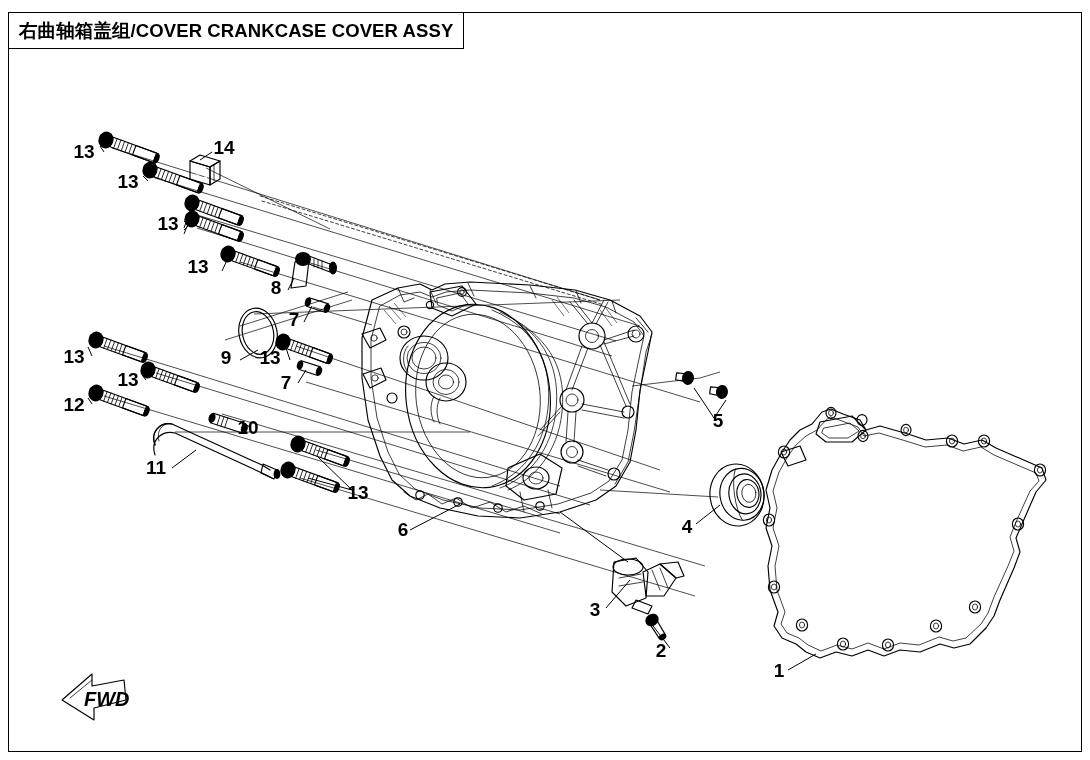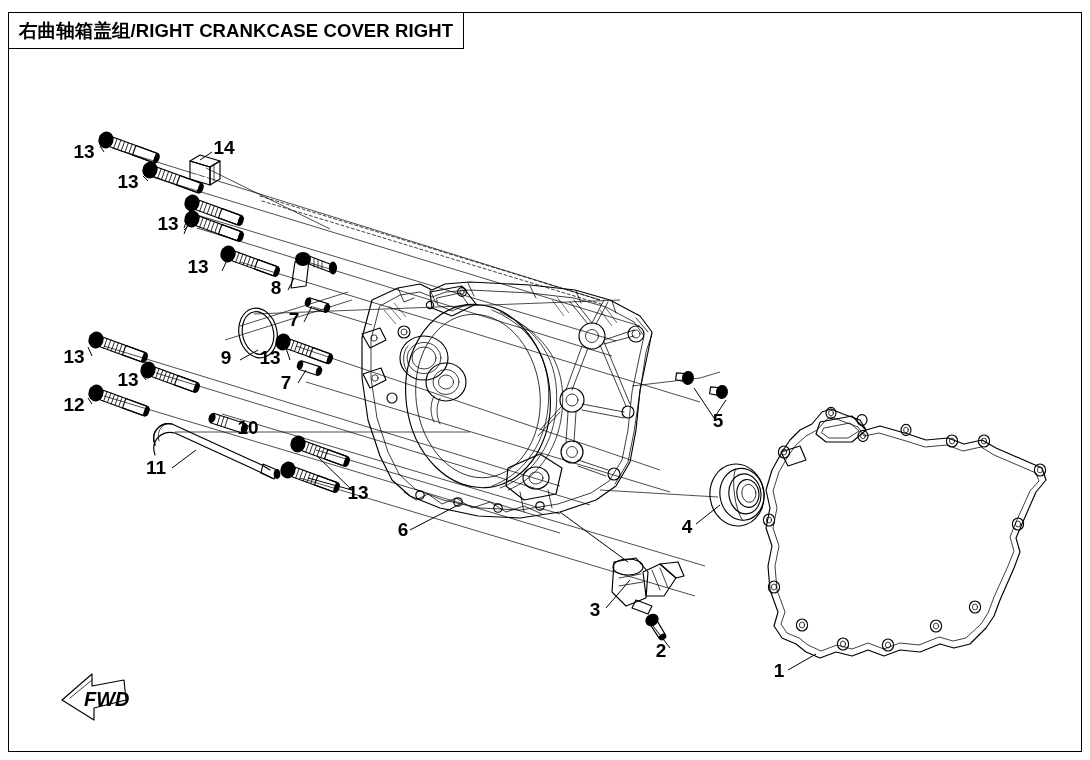--- a/index.html
+++ b/index.html
@@ -20,21 +20,21 @@
   .fillw{fill:#fff;}
 </style>
 </head>
 <body>
 
 <div id="page">
 
   <div id="frame"></div>
 
   <div id="title-box">
-    <span id="title-text">右曲轴箱盖组/RIGHT CRANKCASE COVER RIGHT</span>
+    <span id="title-text">右曲轴箱盖组/COVER CRANKCASE COVER ASSY</span>
   </div>
 
   <svg id="art" viewBox="0 0 1090 760">
 
     <defs>
 
       <g id="boltHead">
         <ellipse cx="0" cy="0" rx="7.5" ry="8.5" class="fillk"></ellipse>
         <ellipse cx="2.5" cy="0" rx="4.5" ry="6.5" class="fillk"></ellipse>
       </g>

